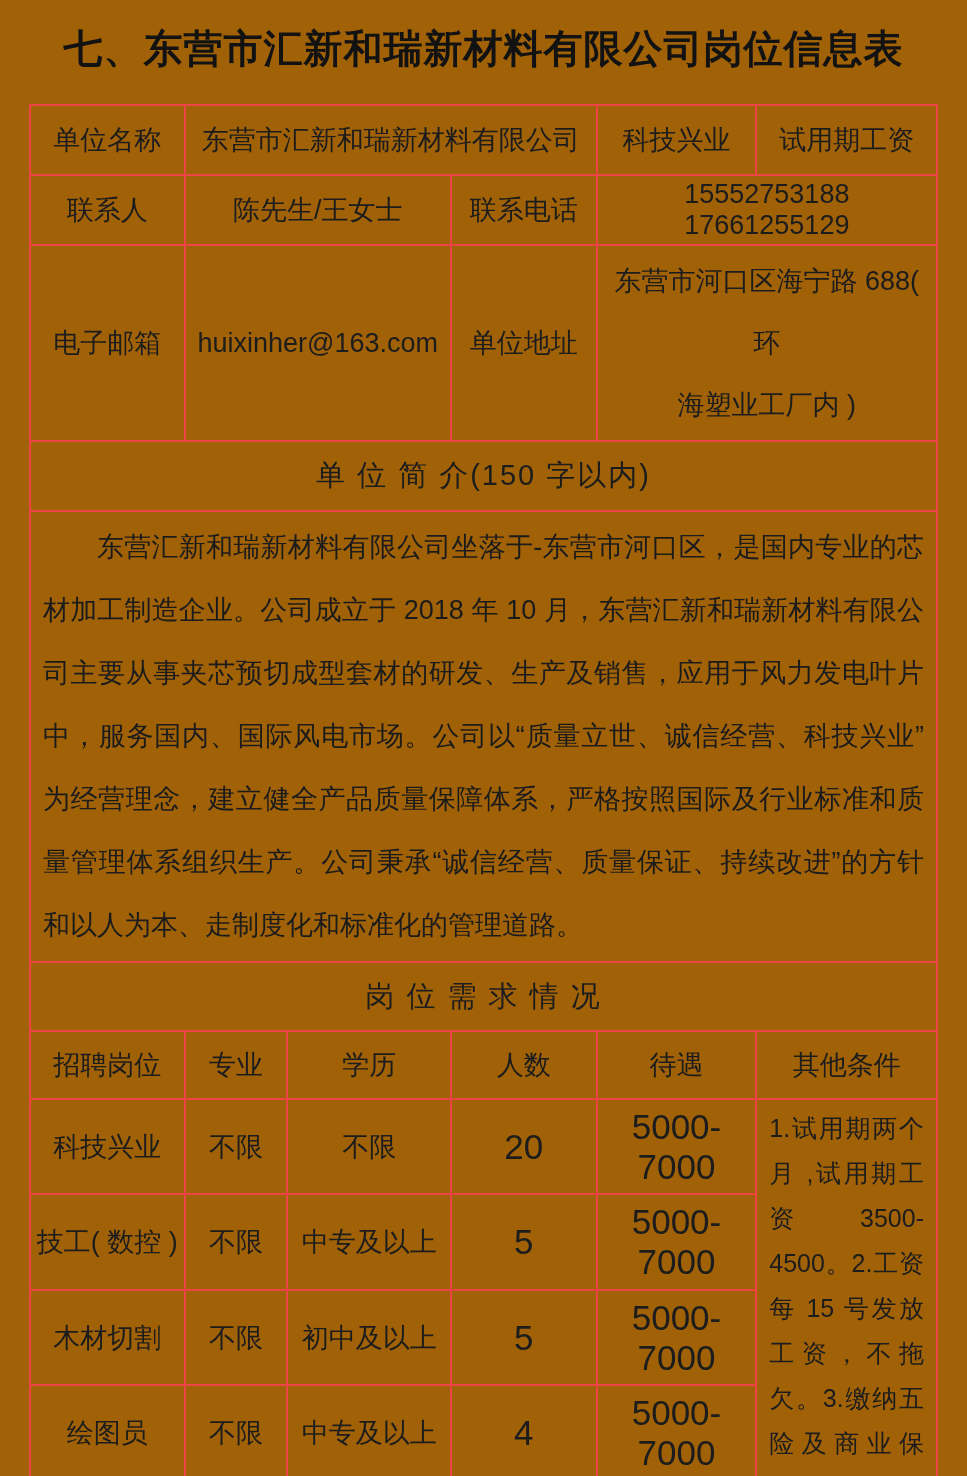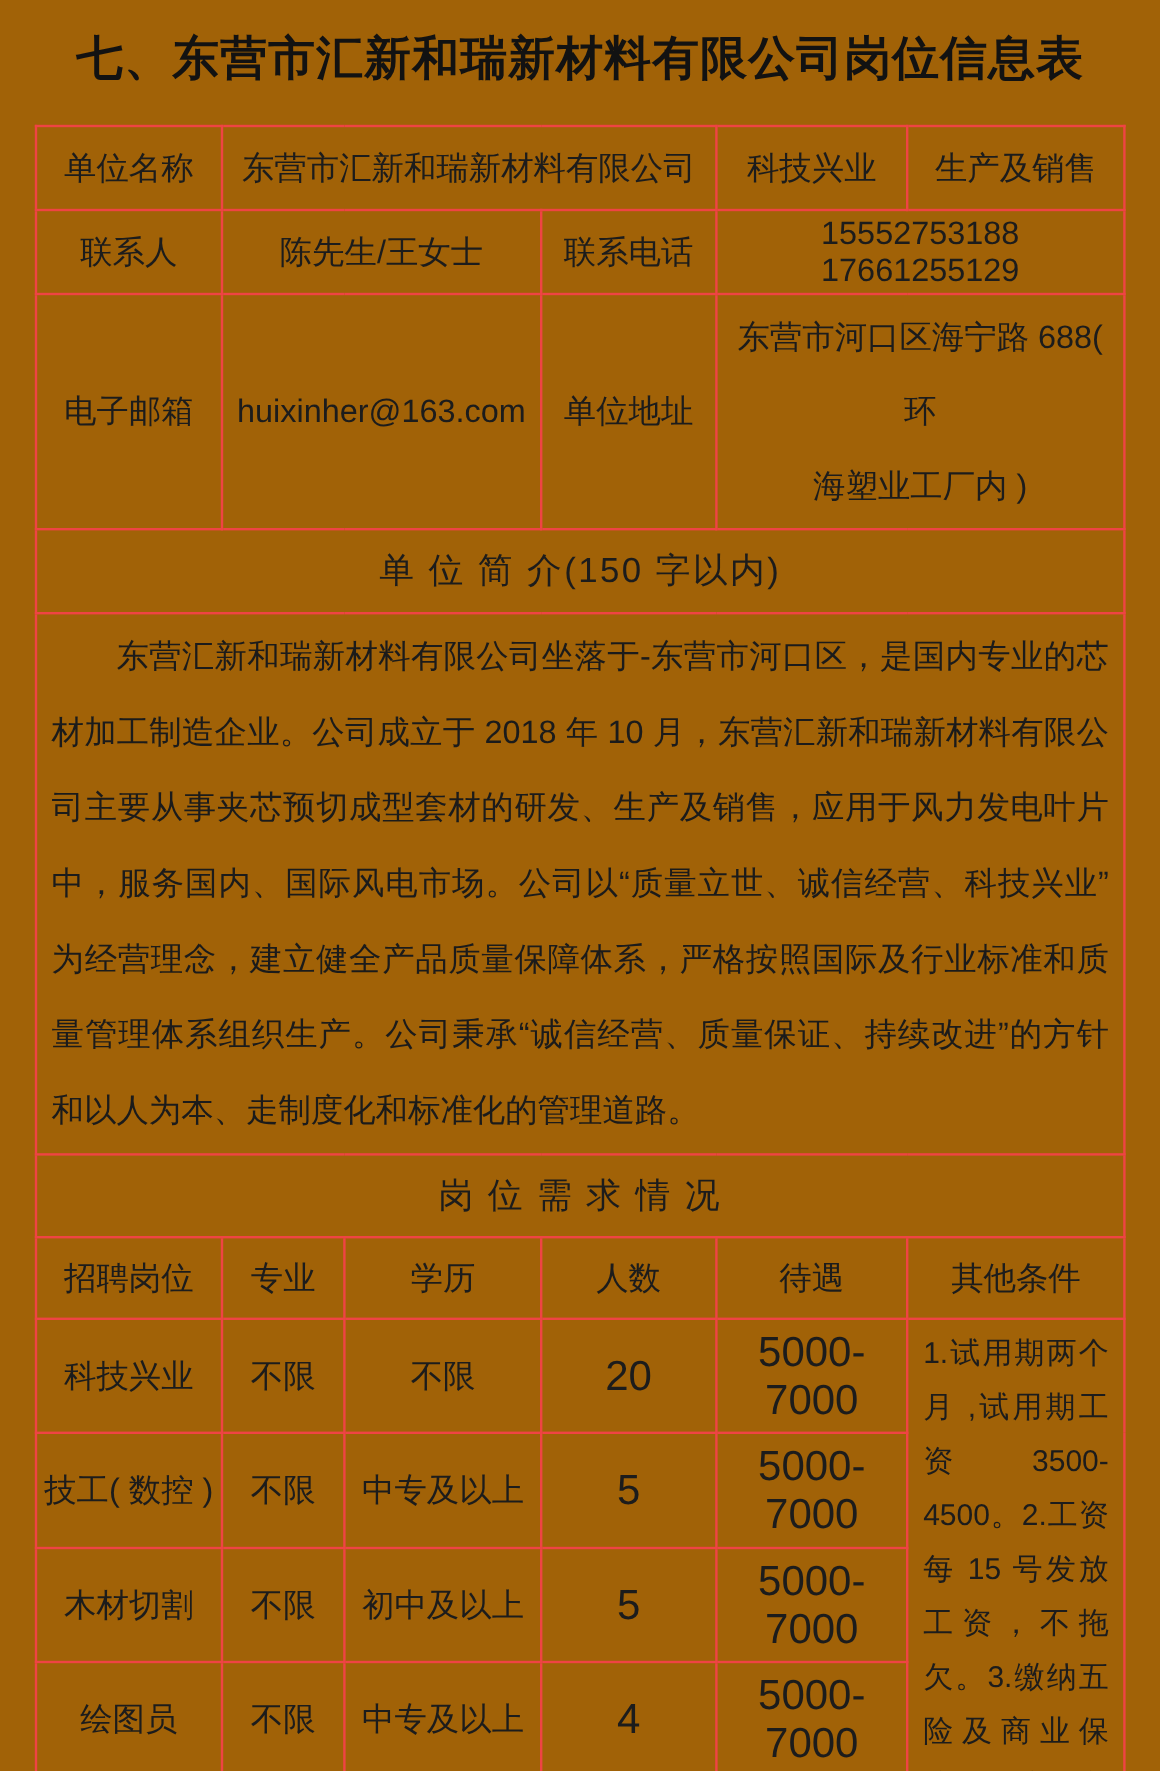--- a/index.html
+++ b/index.html
@@ -100,21 +100,21 @@
       <col style="width:16.06%">
       <col style="width:17.60%">
       <col style="width:19.92%">
     </colgroup>
 
     <tbody>
         <tr class="r-info1">
       <td class="label">单位名称</td>
       <td colspan="3">东营市汇新和瑞新材料有限公司</td>
       <td class="label">科技兴业</td>
-      <td>生产及销售</td>
+      <td>试用期工资</td>
     </tr>
 
     <tr class="r-info2">
       <td class="label">联系人</td>
       <td colspan="2">陈先生/王女士</td>
       <td class="label">联系电话</td>
       <td colspan="2" class="phone">15552753188 17661255129</td>
     </tr>
 
     <tr class="r-info3">

